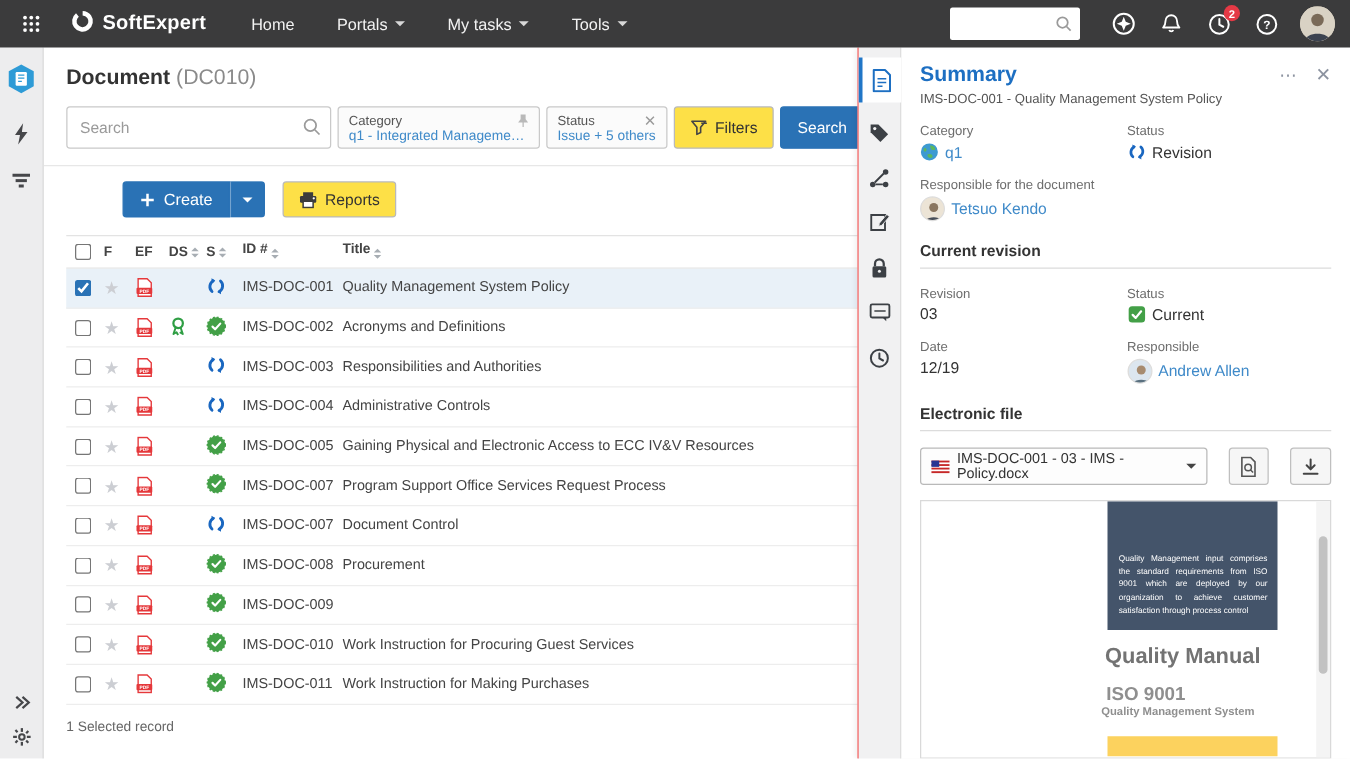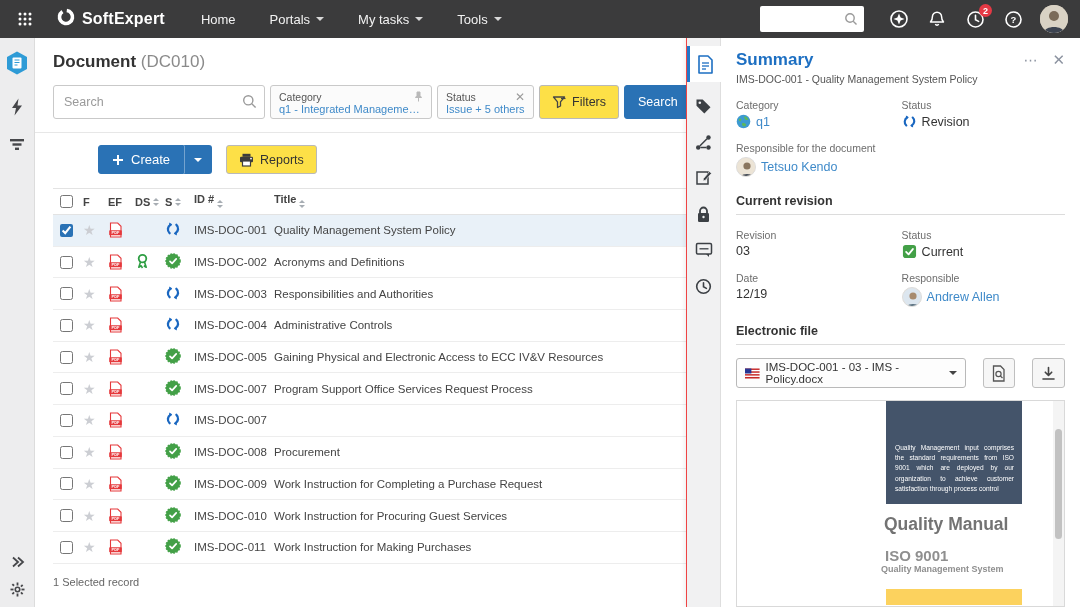--- a/index.html
+++ b/index.html
@@ -618,20 +618,21 @@
           <svg width="16" height="16" viewBox="0 0 16 16">
                   <path d="M4.6 12.2 A5.2 5.2 0 0 1 5.6 3.8" fill="none" stroke="#1a67c0" stroke-width="2.3" stroke-linecap="round"></path>
                   <path d="M11.4 3.8 A5.2 5.2 0 0 1 10.4 12.2" fill="none" stroke="#1a67c0" stroke-width="2.3" stroke-linecap="round"></path>
                   <path d="M4.2 1.6 L7.2 3.4 L4.2 5.4 Z" fill="#1a67c0"></path>
                   <path d="M11.8 14.4 L8.8 12.6 L11.8 10.6 Z" fill="#1a67c0"></path>
                 </svg>
         </span>
 
       </span>
       <span class="col-id cell-id">IMS-DOC-007</span>
+      <span class="col-title cell-title">Document Control</span>
     </div>
 
     <div class="trow">
       <span class="col-cb">
               <input type="checkbox" class="row-cb" style="">
             </span>
       <span class="col-f">
               <span class="star">★</span>
             </span>
       <span class="col-ef">
@@ -691,21 +692,20 @@
 
         <span class="st-current">
           <svg width="16" height="16" viewBox="0 0 16 16">
                   <circle cx="8" cy="8" r="7.2" fill="#43a047" stroke="#43a047" stroke-width="1.2" stroke-dasharray="1.6 1.5"></circle>
                   <circle cx="8" cy="8" r="5.6" fill="#43a047"></circle>
                   <path d="M5 8.3 L7.1 10.4 L11.2 5.9" fill="none" stroke="#fff" stroke-width="1.7" stroke-linecap="round" stroke-linejoin="round"></path>
                 </svg>
         </span>
       </span>
       <span class="col-id cell-id">IMS-DOC-009</span>
-      <span class="col-title cell-title">Work Instruction for Completing a Purchase Request</span>
     </div>
 
     <div class="trow">
       <span class="col-cb">
               <input type="checkbox" class="row-cb" style="">
             </span>
       <span class="col-f">
               <span class="star">★</span>
             </span>
       <span class="col-ef">

